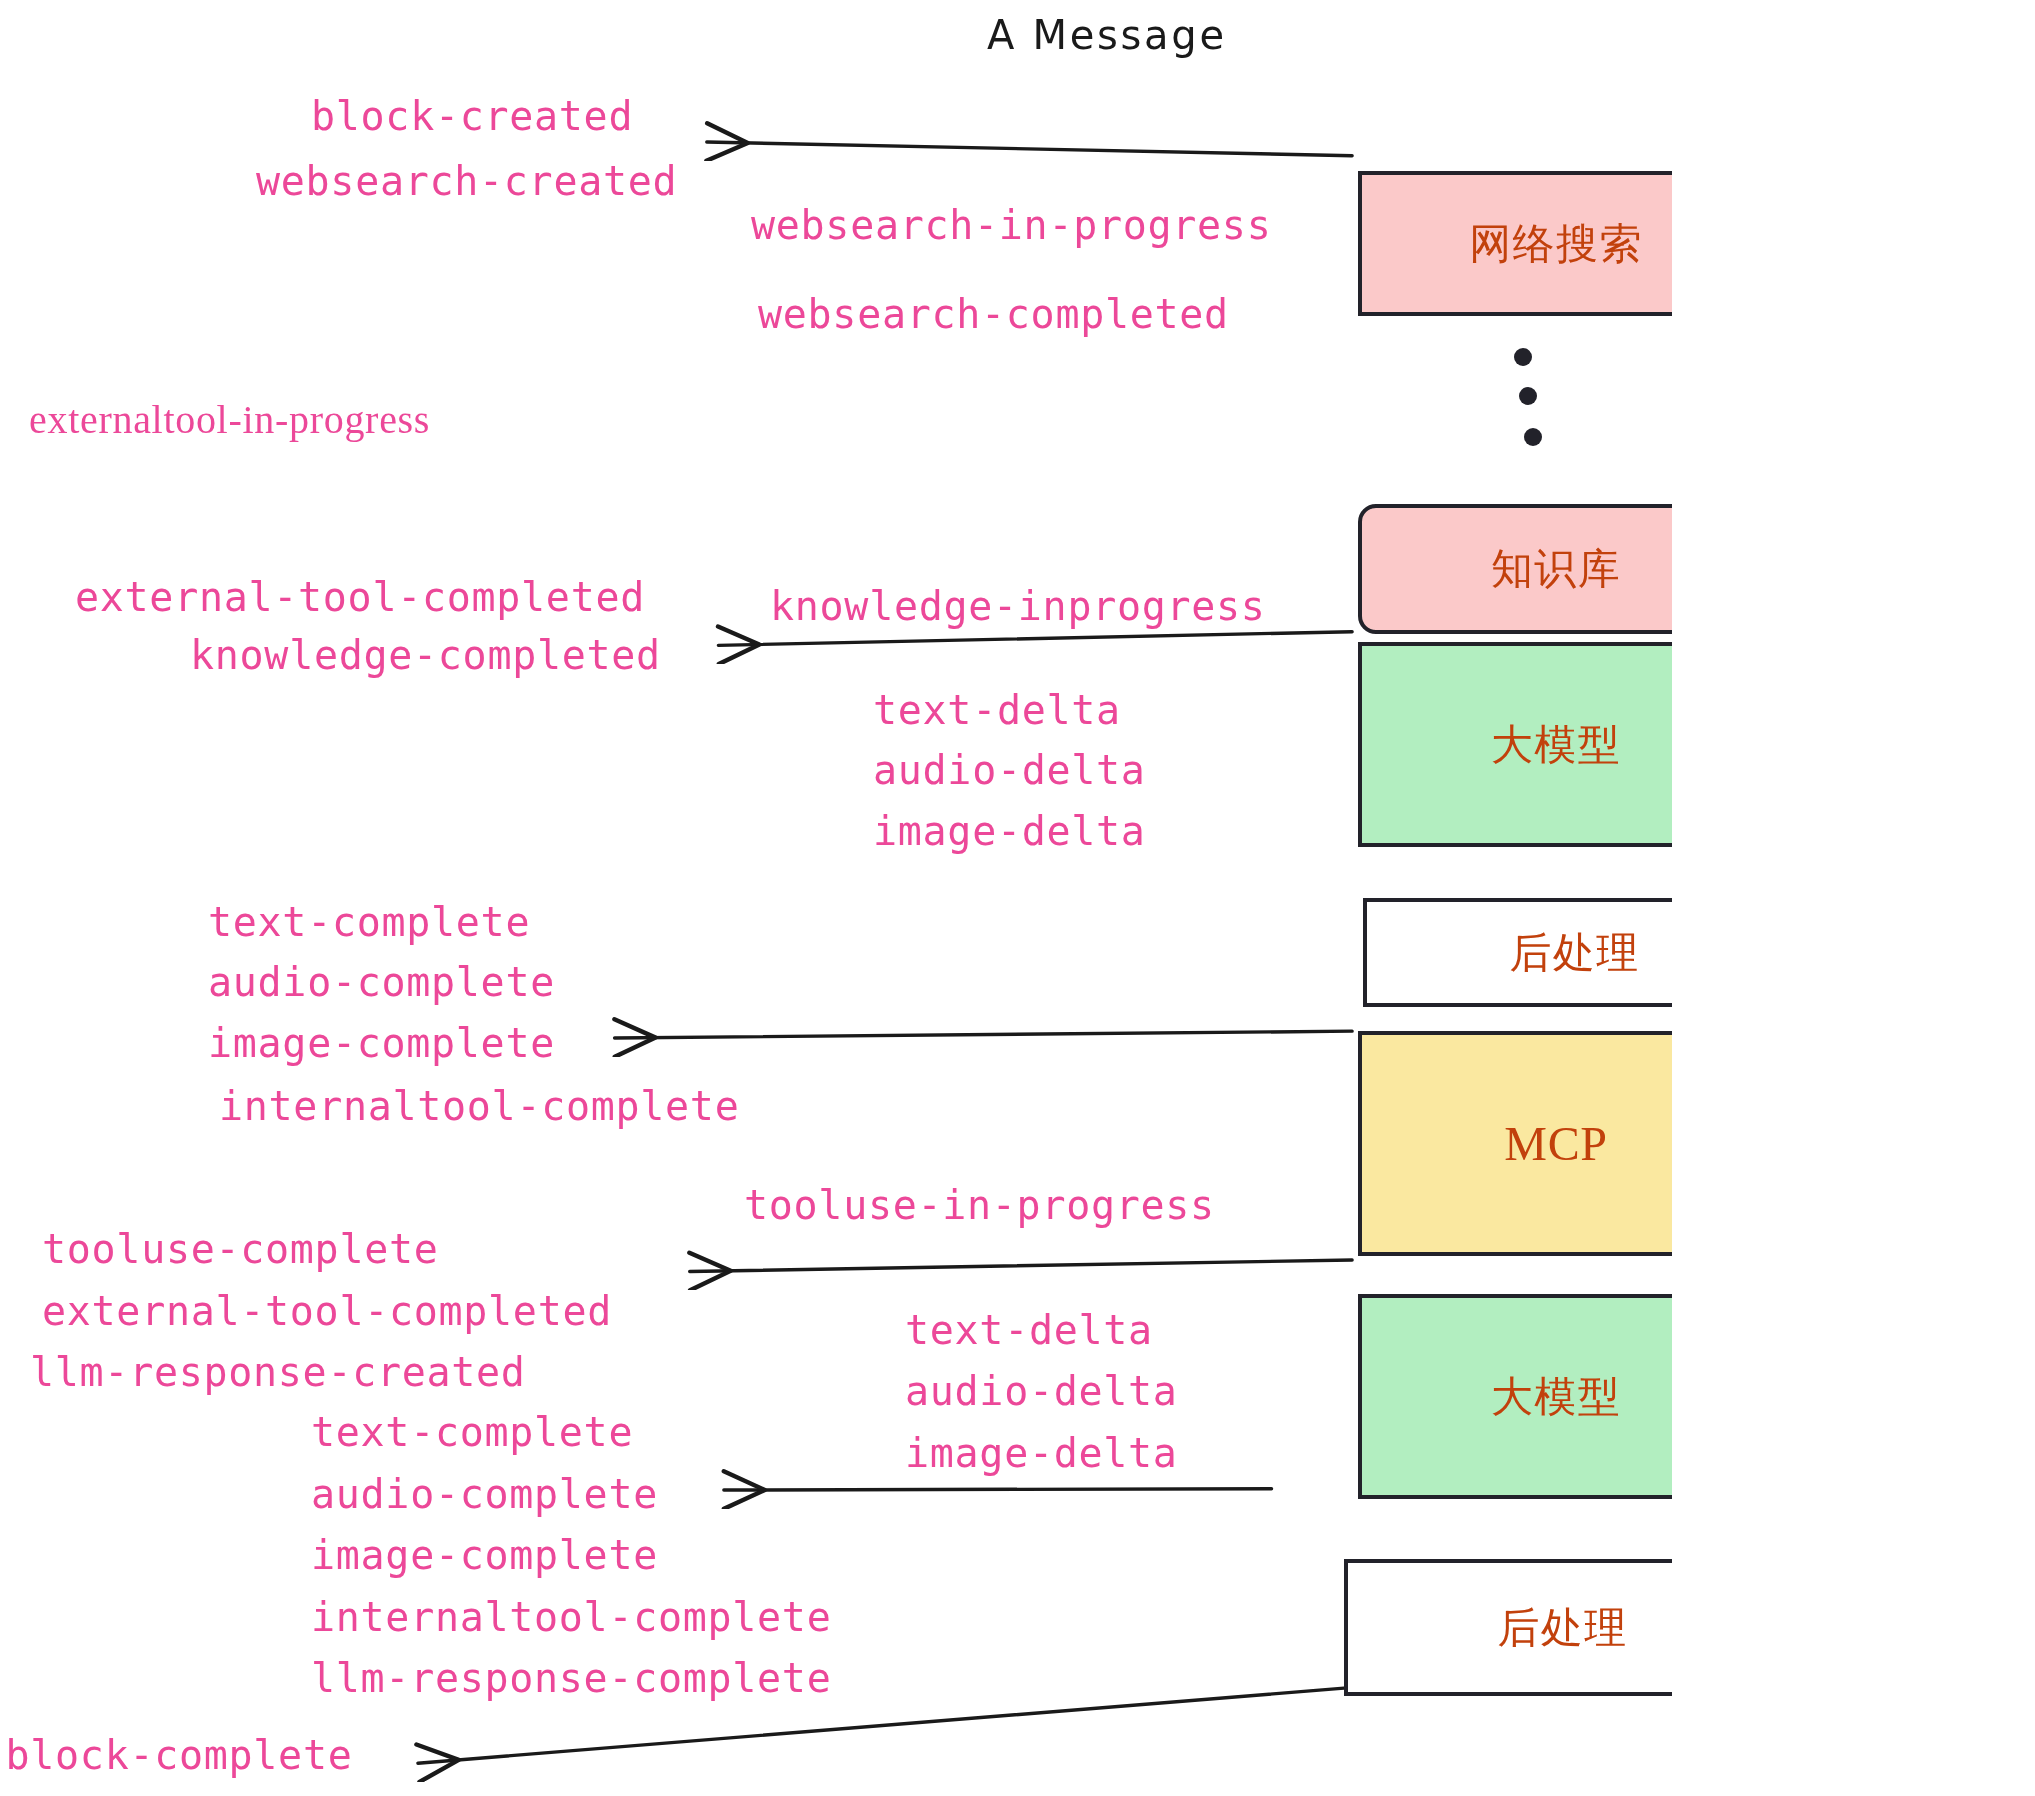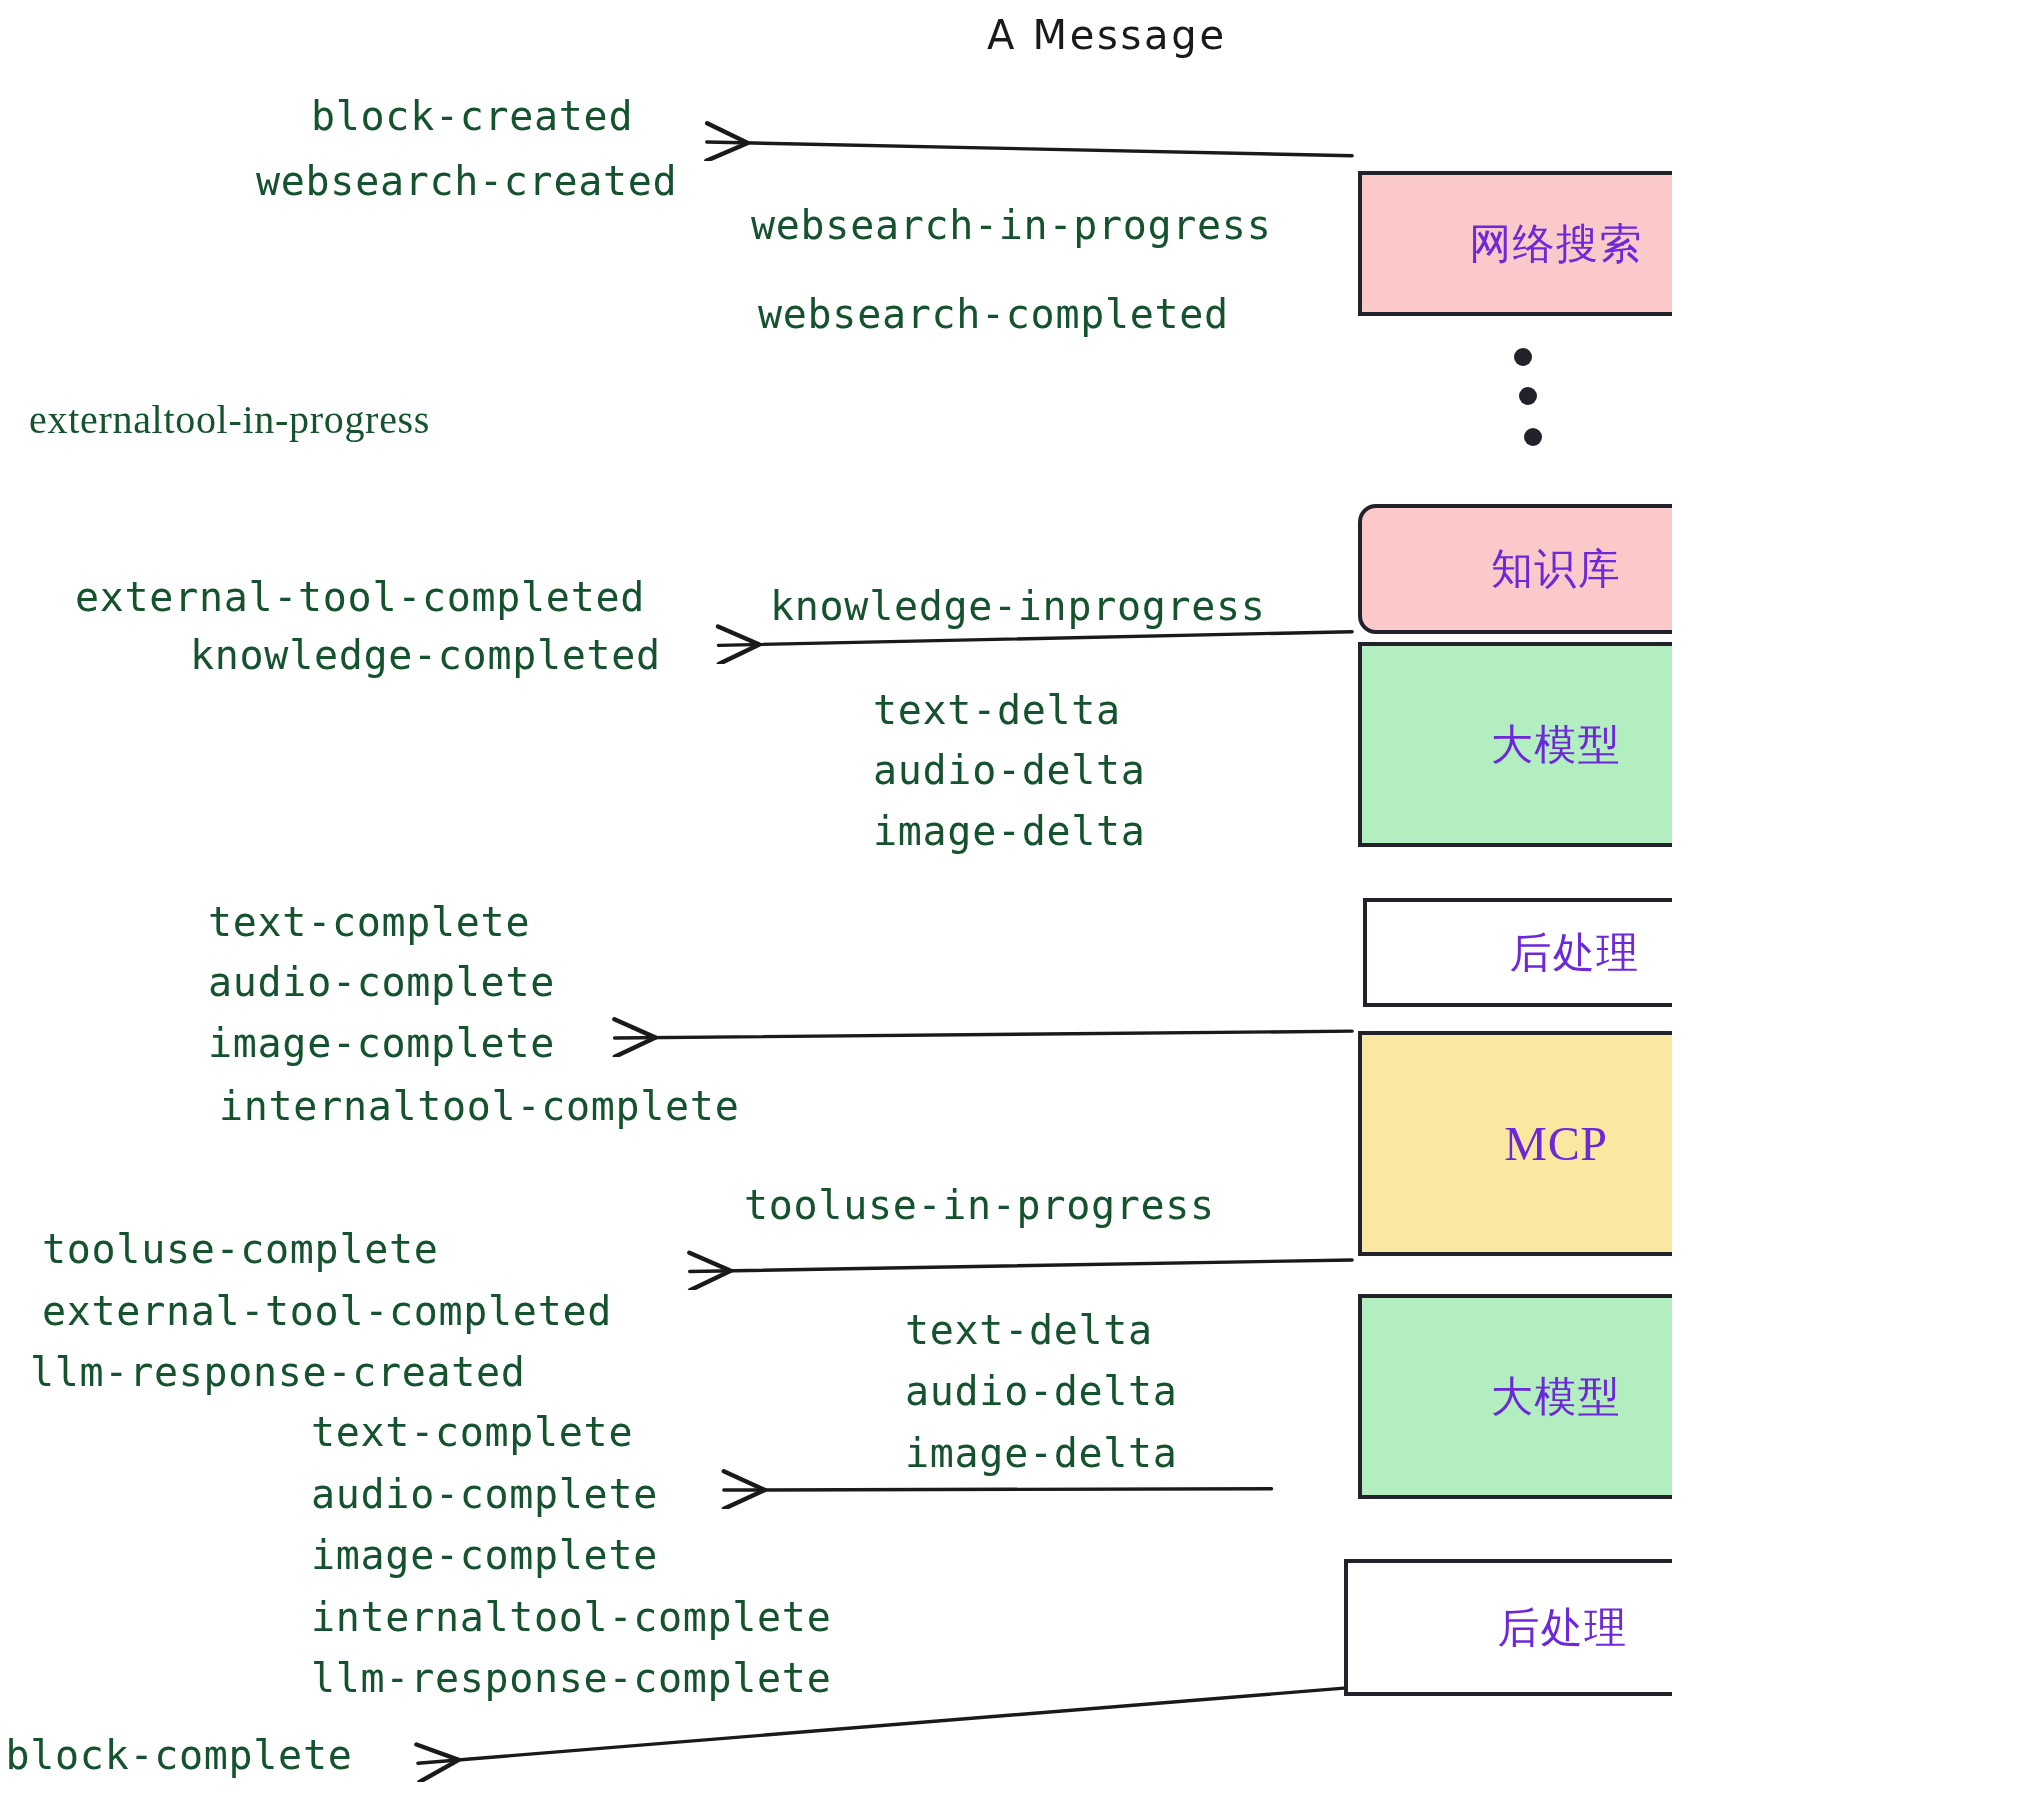--- a/index.html
+++ b/index.html
@@ -13,21 +13,21 @@
     height: 1796px;
     background: #ffffff;
     font-family: "DejaVu Sans Mono", "Liberation Mono", monospace;
     overflow: hidden;
   }
   .evt {
     position: absolute;
     font-family: "DejaVu Sans Mono", "Liberation Mono", monospace;
     font-size: 40px;
     letter-spacing: 0.7px;
-    color: #14532d;
+    color: #ec4899;
     white-space: nowrap;
     line-height: 1;
   }
   .title {
     position: absolute;
     font-family: "DejaVu Sans", "Liberation Sans", sans-serif;
     font-size: 40px;
     letter-spacing: 2.7px;
     color: #1a1a1a;
     white-space: nowrap;
@@ -37,21 +37,21 @@
     position: absolute;
     box-sizing: border-box;
     border: 4.1px solid #22222a;
     display: flex;
     align-items: center;
     justify-content: center;
   }
   .box > span {
     font-family: "DejaVu Sans", "Liberation Sans", sans-serif;
     font-size: 42px;
-    color: #6d28d9;
+    color: #c2410c;
     letter-spacing: 1.4px;
     line-height: 1;
   }
   .box.mono > span {
     font-family: Liberation Serif, serif;
     font-size: 48px;
     letter-spacing: 0.7px;
   }
   .side-label {
     position: absolute;

